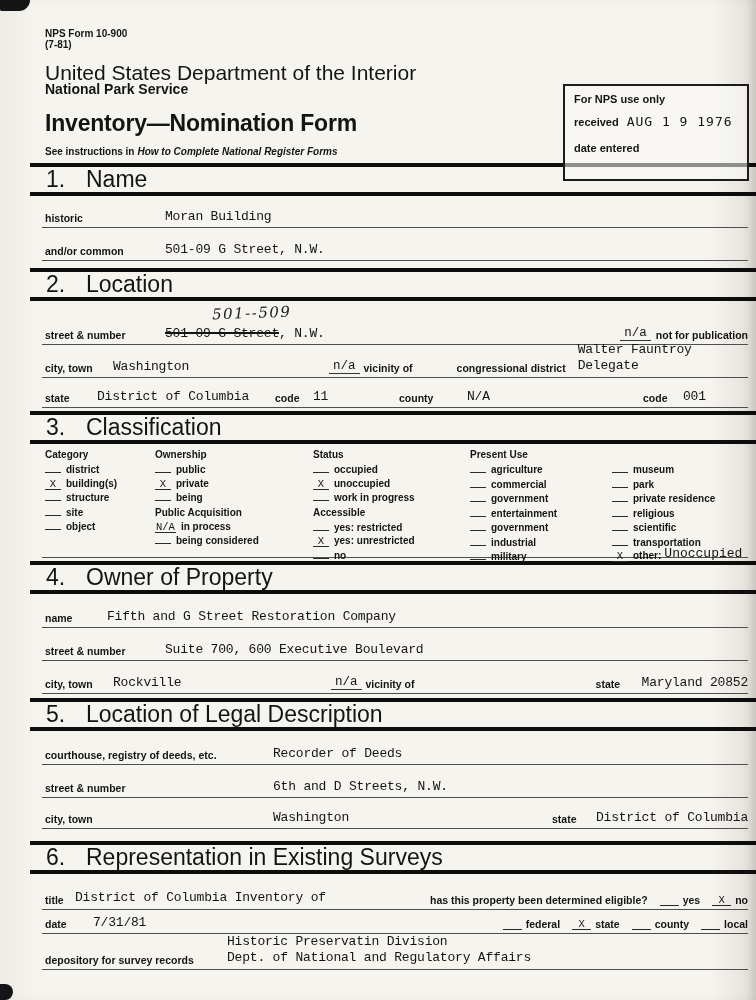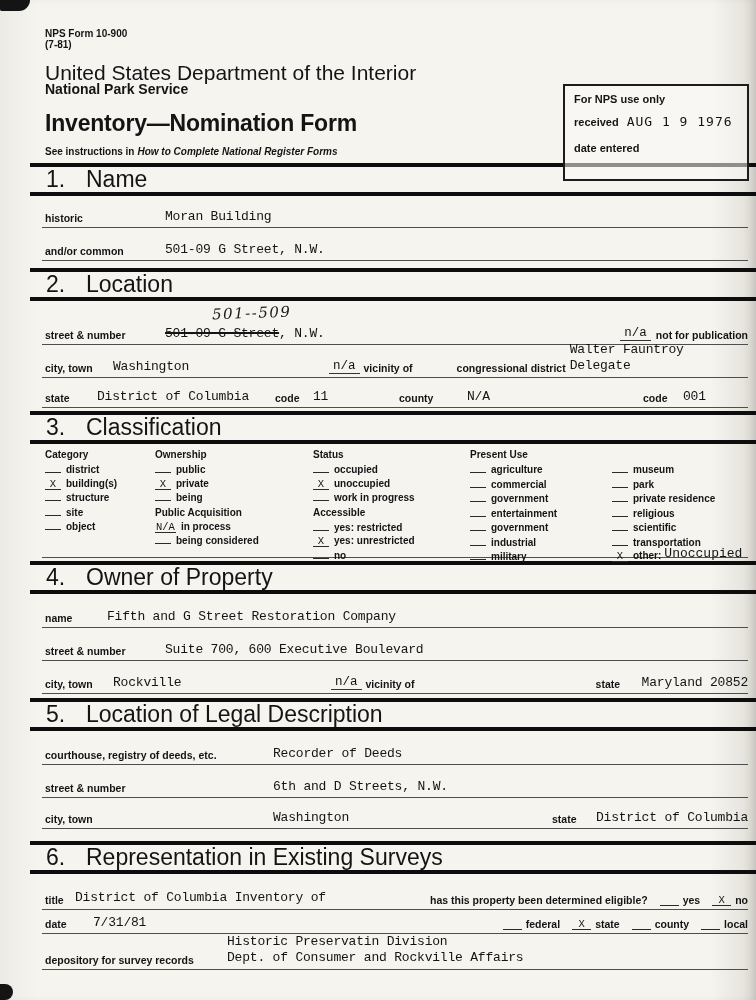--- a/index.html
+++ b/index.html
@@ -99,21 +99,21 @@
     <span class="push"></span>
     <span class="mini-blank">n/a</span>
     <span class="lbl" style="margin-left:5px">not for publication</span>
   </div>
   <div class="row" style="height:33px">
     <span class="lbl" style="width:68px">city, town</span>
     <span class="val">Washington</span>
     <span class="mini-blank" style="margin-left:140px">n/a</span>
     <span class="lbl" style="margin-left:4px">vicinity of</span>
     <span class="lbl" style="margin-left:44px">congressional district</span>
-    <span class="val two-line" style="margin-left:4px">
+    <span class="val two-line" style="margin-left:12px">
       <span>Walter Fauntroy</span>
       <span>Delegate</span>
     </span>
   </div>
   <div class="row" style="height:30px">
     <span class="lbl" style="width:52px">state</span>
     <span class="val" style="width:178px">District of Columbia</span>
     <span class="lbl" style="width:38px">code</span>
     <span class="val" style="width:86px">11</span>
     <span class="lbl" style="width:68px">county</span>
@@ -252,16 +252,16 @@
       </span>
     <span class="check">
         <span class="cb"></span>
         <span class="lbl">local</span>
       </span>
   </div>
   <div class="row" style="height:36px">
     <span class="lbl" style="width:182px">depository for survey records</span>
     <span class="val two-line">
       <span>Historic Preservatin Division</span>
-      <span>Dept. of Consumer and Rockville Affairs</span>
+      <span>Dept. of National and Regulatory Affairs</span>
     </span>
   </div>
 </div>
 
 </body></html>

